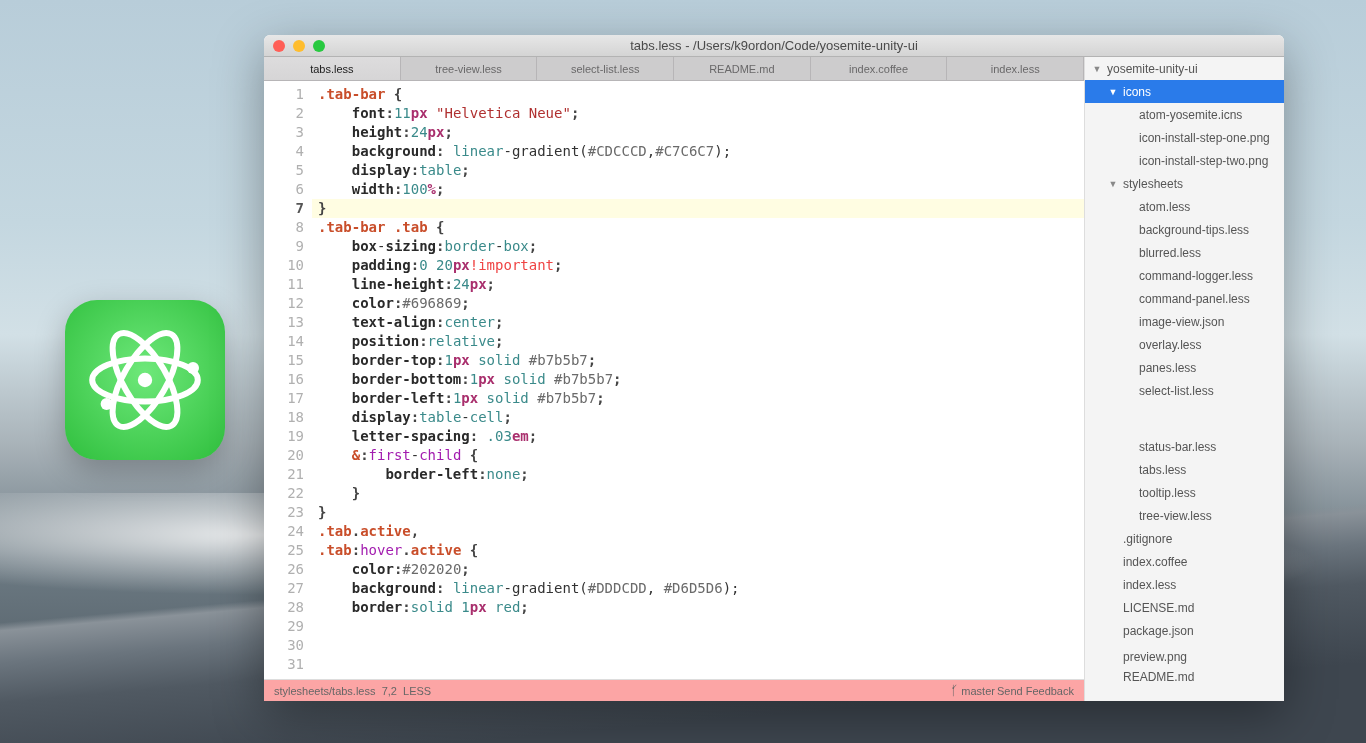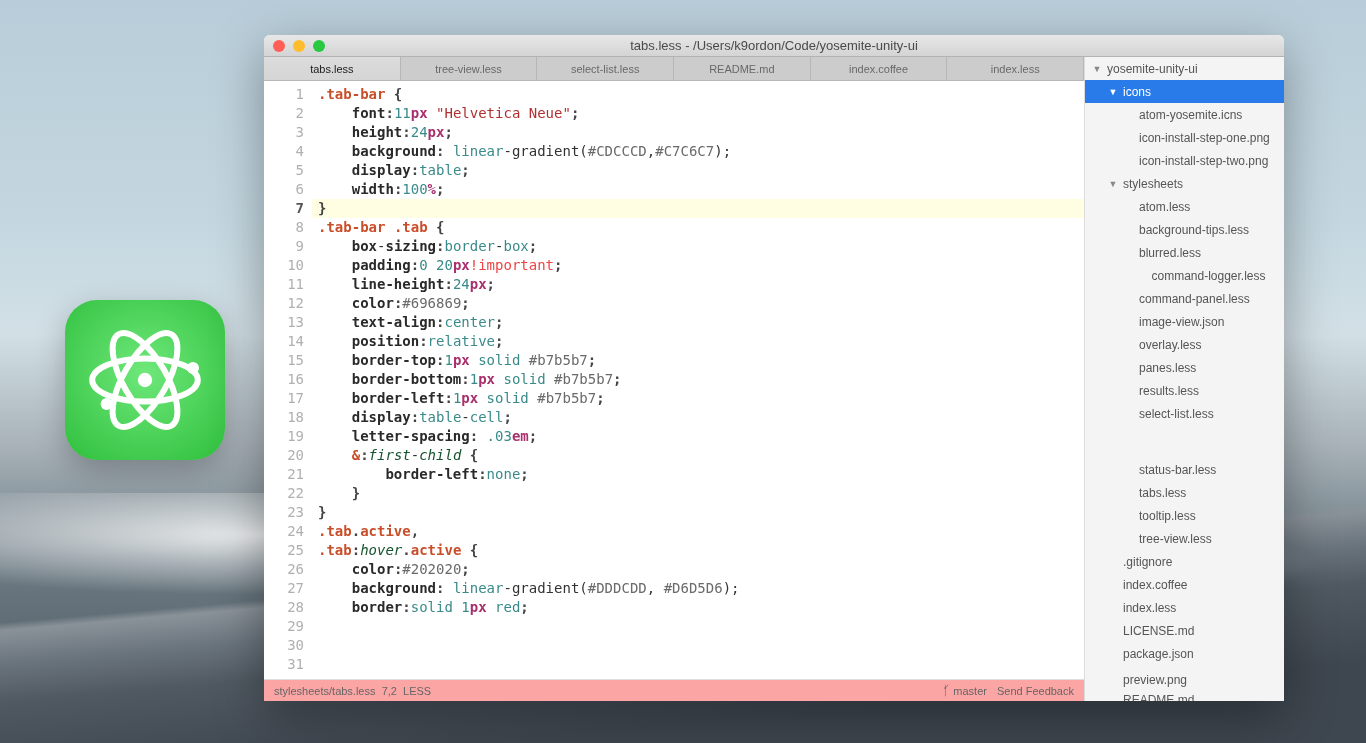--- a/index.html
+++ b/index.html
@@ -57,28 +57,28 @@
 .gutter .cur { color:#555; font-weight:600; }
 .tok-sel{color:#c94e2a;font-weight:600;}
 .tok-punc{color:#444;font-weight:600;}
 .tok-prop{color:#2a2a2a;font-weight:600;}
 .tok-num{color:#3a8a8a;}
 .tok-unit{color:#a92f6d;font-weight:600;}
 .tok-str{color:#b03030;}
 .tok-hex{color:#6a6a6a;}
 .tok-kw{color:#3a8a8a;}
 .tok-imp{color:#ef4444;}
-.tok-pseudo{color:#14532d;font-style:italic;}
+.tok-pseudo{color:#a21caf;}
 .sidebar { width:200px; background:#f4f4f4; border-left:1px solid #ddd; font-size:12px; overflow:hidden; color:#555; }
 .tree-row { height:23px; display:flex; align-items:center; cursor:pointer; padding-right:6px; }
 .tree-row.sel { background:#2a7bea; color:#fff; }
 .disclosure { width:12px; font-size:9px; display:inline-flex; justify-content:center; color:#888; }
 .tree-row.sel .disclosure{color:#fff;}
 .statusbar { height:22px; background:#fca5a5; border-top:1px solid #ddd; display:flex; align-items:center; font-size:11px; color:#666; padding:0 10px; }
-.statusbar .right { margin-left:auto; display:flex; align-items:center; gap:10px; }
+.statusbar .right { margin-left:auto; display:flex; align-items:center; gap:2px; }
 .branch-icon { font-size:13px; margin-right:3px; }
 </style>
 </head>
 <body>
 
 <div class="mountains"></div>
 
 <div class="app-icon">
   <svg viewBox="0 0 100 100">
     <g fill="none" stroke="#fff" stroke-width="5">
@@ -187,43 +187,39 @@
           <span style="padding-left: 4px;">atom.less</span>
         </div>
         <div class="tree-row" style="padding-left: 38px;">
           <span class="disclosure"></span>
           <span style="padding-left: 4px;">background-tips.less</span>
         </div>
         <div class="tree-row" style="padding-left: 38px;">
           <span class="disclosure"></span>
           <span style="padding-left: 4px;">blurred.less</span>
         </div>
-        <div class="tree-row" style="padding-left: 38px; justify-content: center;">
+        <div class="tree-row" style="padding-left: 38px;">
           <span class="disclosure"></span>
           <span style="padding-left: 4px;">command-logger.less</span>
         </div>
         <div class="tree-row" style="padding-left: 38px;">
           <span class="disclosure"></span>
           <span style="padding-left: 4px;">command-panel.less</span>
         </div>
         <div class="tree-row" style="padding-left: 38px;">
           <span class="disclosure"></span>
           <span style="padding-left: 4px;">image-view.json</span>
         </div>
         <div class="tree-row" style="padding-left: 38px;">
           <span class="disclosure"></span>
           <span style="padding-left: 4px;">overlay.less</span>
         </div>
         <div class="tree-row" style="padding-left: 38px;">
           <span class="disclosure"></span>
           <span style="padding-left: 4px;">panes.less</span>
-        </div>
-        <div class="tree-row" style="padding-left: 38px;">
-          <span class="disclosure"></span>
-          <span style="padding-left: 4px;">results.less</span>
         </div>
         <div class="tree-row" style="padding-left: 38px;">
           <span class="disclosure"></span>
           <span style="padding-left: 4px;">select-list.less</span>
         </div>
         <div class="tree-row" style="padding-left: 38px; margin-top: 33px;">
           <span class="disclosure"></span>
           <span style="padding-left: 4px;">status-bar.less</span>
         </div>
         <div class="tree-row" style="padding-left: 38px;">

